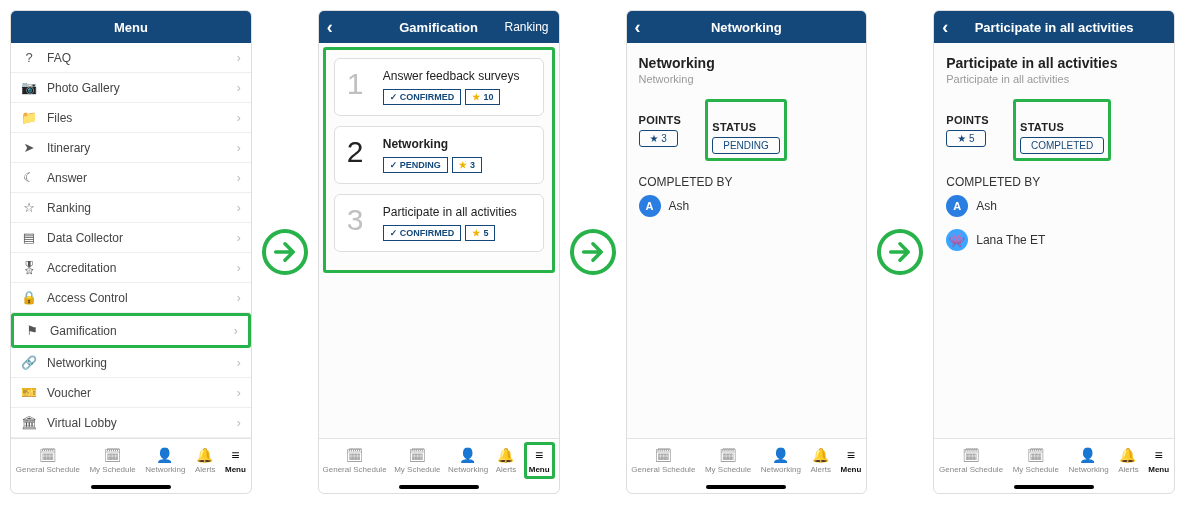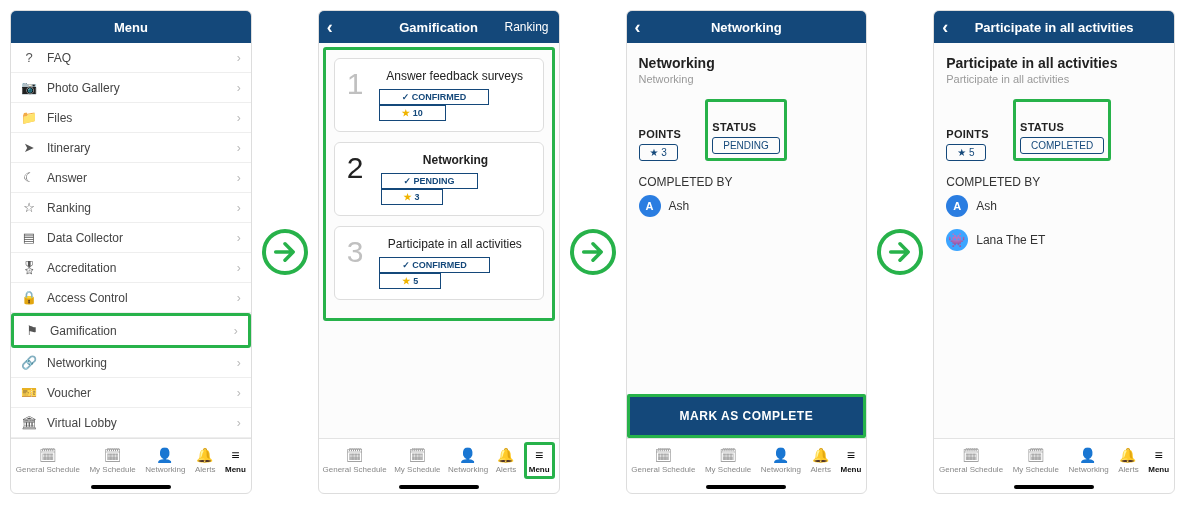--- a/index.html
+++ b/index.html
@@ -149,42 +149,41 @@
     font-weight: 400;
     color: #c0c0c0;
     line-height: 1;
     width: 22px;
   }
   .card.active .rank { color: #222; }
   .card .ctitle {
     font-size: 12px;
     color: #222;
     margin-bottom: 6px;
-    text-align: center;
   }
   .card.active .ctitle { font-weight: 600; }
   .badge {
     display: inline-flex;
     align-items: center;
     border: 1px solid #14487a;
     border-radius: 0;
     font-size: 9px;
     color: #14487a;
-    padding: 2px 22px;
+    padding: 2px 6px;
     margin-right: 4px;
     gap: 3px;
     font-weight: 600;
   }
   .badge .star { color: #f0b400; font-size: 9px; }
 
   
   .detail { padding: 12px; }
   .detail .dtitle { font-size: 14px; font-weight: 700; color: #222; }
   .detail .dsub { font-size: 11px; color: #999; margin: 2px 0 14px; }
-  .row2 { display: flex; gap: 24px; margin-bottom: 14px; align-items: flex-end; }
+  .row2 { display: flex; gap: 24px; margin-bottom: 14px; align-items: center; }
   .col .k { font-size: 11px; font-weight: 700; letter-spacing: .3px; color: #222; margin-bottom: 4px; }
   .col.status-col {
     border: 3px solid #27b24a;
     border-radius: 3px;
     padding: 19px 4px 4px;
   }
   .pill {
     display: inline-block;
     border: 1px solid #14487a;
     color: #14487a;
@@ -412,21 +411,20 @@
       </div>
       <div class="k">COMPLETED BY</div>
       <div id="users3">
           <div class="user">
             <div class="avatar">A</div>
             <span>Ash</span>
           </div>
         </div>
     </div>
     <div class="spacer"></div>
-    <div class="mark-btn">MARK AS COMPLETE</div>
   </div>
   <div class="tabbar">
     <div class="tab">
         <span class="ticon">🗓</span>
         <span>General Schedule</span>
       </div>
     <div class="tab">
         <span class="ticon">🗓</span>
         <span>My Schedule</span>
       </div>

